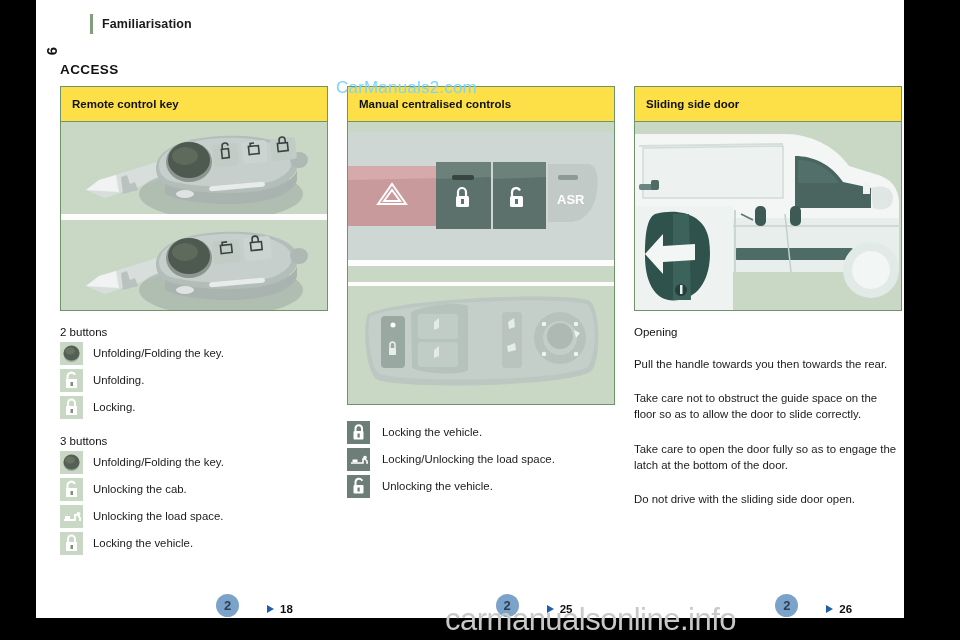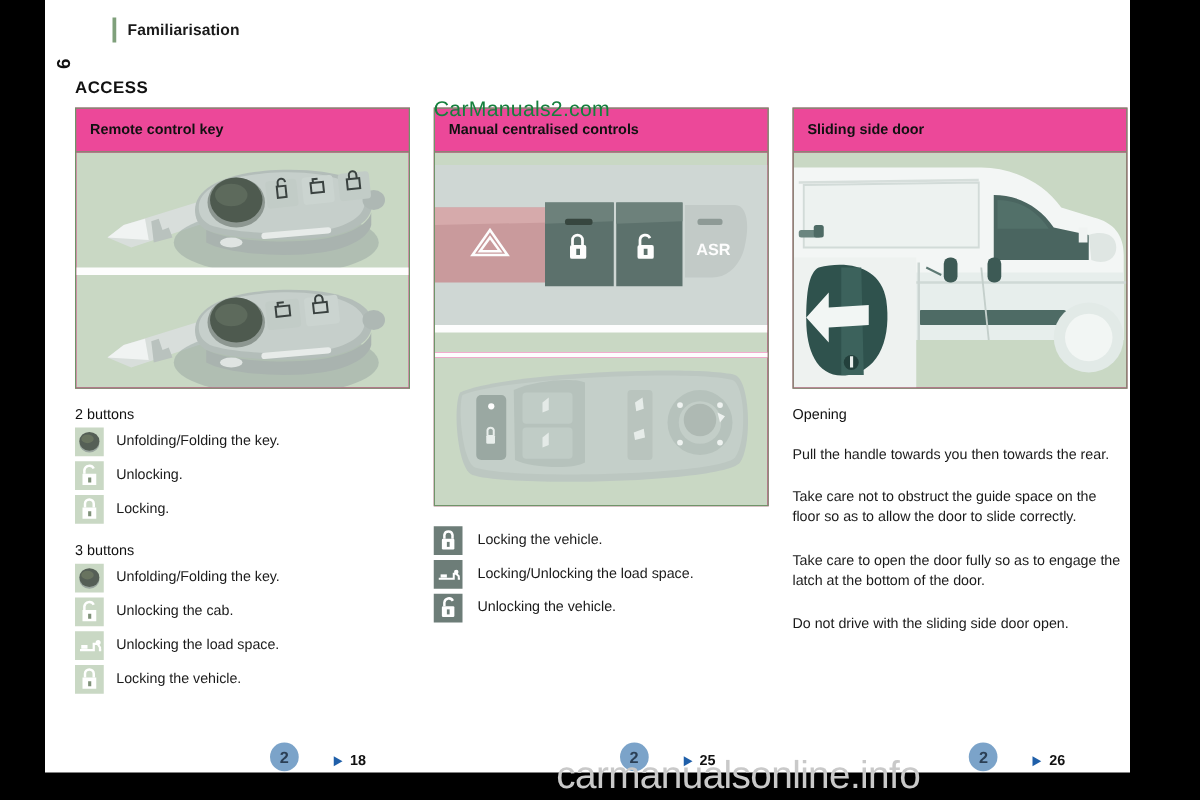--- a/index.html
+++ b/index.html
@@ -53,21 +53,21 @@
     left: 0; top: 86px;
     width: 868px;
     display: flex;
     gap: 19px;
     padding: 0 24px;
   }
   .col { width: 269px; position: relative; }
 
   .panel {
     border: 1.5px solid #6f9469;
-    background: #ec4899;
+    background: #fde047;
   }
   .panel-head {
     height: 35px;
     display: flex; align-items: center;
     padding-left: 11px;
     border-bottom: 1.5px solid #6f9469;
     font-size: 11.5px; font-weight: bold; color: #111;
   }
   .panel-body { position: relative; }
 
@@ -129,22 +129,22 @@
     width: 0; height: 0;
     border-left: 7px solid #1f5fa9;
     border-top: 4.5px solid transparent;
     border-bottom: 4.5px solid transparent;
     margin-right: 6px;
   }
   .foot-page { font-size: 11.5px; font-weight: bold; color: #111; }
 
   
   .wm-top {
-    position: absolute; left: 347px; top: 78px;
-    font-size: 17px; color: #15803d; font-weight: normal;
+    position: absolute; left: 336px; top: 78px;
+    font-size: 17px; color: #7dd3fc; font-weight: normal;
     letter-spacing: .2px; z-index: 40; pointer-events: none;
   }
   .wm-bottom {
     position: absolute; left: 445px; top: 602px;
     font-size: 31px; color: #c9c9c9; letter-spacing: -.5px;
     z-index: 60; pointer-events: none; white-space: nowrap;
   }
 </style>
 </head>
 <body>
@@ -254,21 +254,21 @@
           <div class="legend-label">Unfolding/Folding the key.</div>
         </div>
         <div class="legend-row">
           <div class="legend-icon">
             <svg width="23" height="23" viewBox="0 0 23 23">
                 <rect x="6" y="10" width="11" height="9" fill="#fff"></rect>
                 <path d="M7.5 10 V7 a4 4 0 0 1 7.5 -1.2" fill="none" stroke="#fff" stroke-width="2"></path>
                 <rect x="10.5" y="13" width="2.5" height="4" fill="#7f9179"></rect>
               </svg>
           </div>
-          <div class="legend-label">Unlocking.</div>
+          <div class="legend-label">Unfolding.</div>
         </div>
         <div class="legend-row">
           <div class="legend-icon">
             <svg width="23" height="23" viewBox="0 0 23 23">
                 <rect x="6" y="10" width="11" height="9" fill="#fff"></rect>
                 <path d="M8 10 V7 a3.5 3.5 0 0 1 7 0 V10" fill="none" stroke="#fff" stroke-width="2"></path>
                 <rect x="10.5" y="13" width="2.5" height="4" fill="#7f9179"></rect>
               </svg>
           </div>
           <div class="legend-label">Locking.</div>

